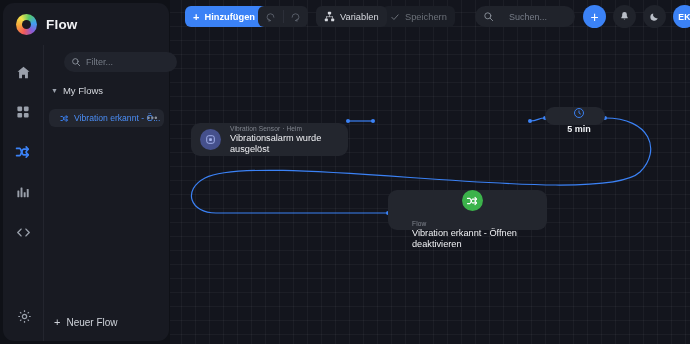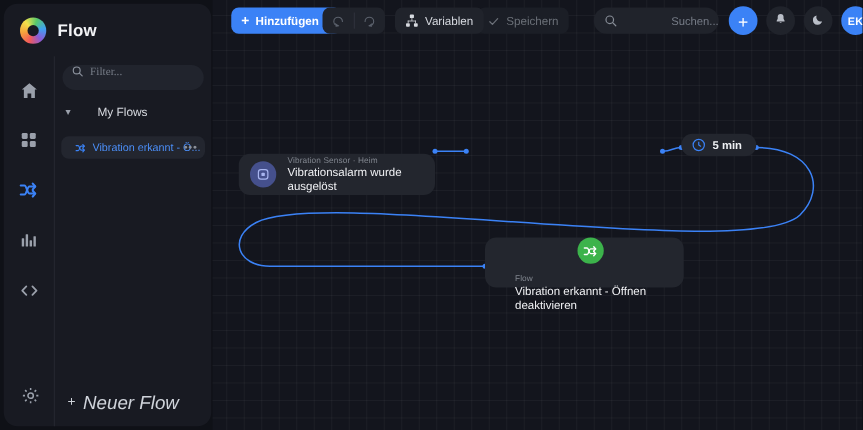--- a/index.html
+++ b/index.html
@@ -53,30 +53,30 @@
     display: flex; align-items: center; justify-content: center;
     color: #9aa0ab;
   }
   .rail-icon.active { color: #3b82f6; }
   .rail-icon svg { display: block; }
   .rail-gear { position: absolute; left: 8px; bottom: 12px; width: 26px; height: 26px;
                display: flex; align-items: center; justify-content: center; color: #9aa0ab; }
 
   .panel { position: absolute; left: 41px; top: 42px; width: 125px; height: 296px; }
   .filter-box {
-    position: absolute; left: 6px; top: 7px; width: 113px; height: 20px;
+    position: absolute; left: 20px; top: 7px; width: 113px; height: 20px;
     background: #21242d; border-radius: 10px;
-    display: flex; align-items: flex-start; gap: 5px; padding-left: 7px; font-family: Liberation Serif, serif;
+    display: flex; align-items: center; gap: 5px; padding-left: 7px;
   }
   .filter-box .ic { color: #8b919c; display: flex; }
   .filter-text { color: #767c87; font-size: 9px; }
 
   .tree-root {
     position: absolute; left: 7px; top: 38px; width: 113px; height: 15px;
-    display: flex; align-items: center; gap: 20px;
+    display: flex; align-items: center; gap: 5px;
   }
   .caret { color: #9aa0ab; font-size: 7px; line-height: 1; }
   .tree-root-label { color: #d6d9df; font-size: 9.5px; }
 
   .flow-item {
     position: absolute; left: 5px; width: 115px; height: 18px;
     display: flex; align-items: center; gap: 5px; padding-left: 11px;
     border-radius: 6px; white-space: nowrap;
   }
   .flow-item .fic { display: flex; color: #9aa0ab; flex: 0 0 auto; }
@@ -84,21 +84,21 @@
   .flow-item.selected { background: #23262f; }
   .flow-item.selected .fic { color: #3b82f6; }
   .flow-item.selected .flow-label { color: #4b8ef7; }
   .dots { position: absolute; right: 6px; top: 4px; color: #8b919c; font-size: 9px; letter-spacing: .5px; line-height: 10px; }
 
   .new-flow {
     position: absolute; left: 10px; bottom: 10px; height: 18px;
     display: flex; align-items: center; gap: 6px;
   }
   .new-flow .plus { color: #cfd3da; font-size: 11px; line-height: 1; }
-  .new-flow-label { color: #cfd3da; font-size: 15px; font-style: italic; }
+  .new-flow-label { color: #cfd3da; font-size: 10px; }
 
   
   .toolbar { position: absolute; left: 170px; top: 0; width: 520px; height: 34px; }
   .tb-btn {
     position: absolute; height: 21px; border-radius: 6px;
     display: flex; align-items: center; gap: 5px; padding: 0 8px;
     font-size: 9.3px; white-space: nowrap;
   }
   .tb-add { left: 15px; top: 6px; background: #3b82f6; color: #fff; font-weight: bold; }
   .tb-add .plus { font-size: 11px; font-weight: bold; }
@@ -112,21 +112,21 @@
   .tb-undoredo .sep { position: absolute; left: 25px; top: 4px; width: 1px; height: 13px; background: #2c2f39; }
 
   .tb-vars { left: 146px; top: 6px; background: #20232b; color: #d7dae0; }
   .tb-vars .ic { display: flex; color: #d7dae0; }
   .tb-save { left: 212px; top: 6px; background: #1b1e26; color: #6b7078; }
   .tb-save .ic { display: flex; color: #6b7078; }
 
   .tb-search {
     position: absolute; left: 305px; top: 6px; width: 100px; height: 21px;
     background: #20232b; border-radius: 11px; display: flex; align-items: center;
-    gap: 1px; padding-left: 8px; justify-content: space-between;
+    gap: 15px; padding-left: 8px;
   }
   .tb-search .ic { display: flex; color: #868c96; }
   .tb-search-text { color: #767c87; font-size: 9px; }
 
   .tb-circ {
     position: absolute; top: 5px; width: 23px; height: 23px; border-radius: 50%;
     display: flex; align-items: center; justify-content: center;
   }
   .tb-plus-circ { left: 413px; background: #3b82f6; color: #fff; font-size: 14px; line-height: 1; }
   .tb-bell { left: 443px; background: #20232b; color: #b9bec7; }
@@ -149,21 +149,21 @@
   .node-sub { color: #81868f; font-size: 6.6px; letter-spacing: .1px; }
   .node-title { color: #f0f1f4; font-size: 9.2px; line-height: 11px; }
 
   #node-trigger { left: 21px; top: 123px; width: 157px; height: 33px; }
   #node-opener  { left: 203px; top: 105px; width: 157px; height: 33px; }
   #node-flow    { left: 218px; top: 190px; width: 159px; height: 40px; flex-direction: column; }
 
   .delay-pill {
     position: absolute; left: 375px; top: 107px; width: 60px; height: 18px;
     background: #23262e; border-radius: 11px;
-    display: flex; align-items: center; gap: 5px; padding-left: 8px;
+    display: flex; align-items: center; gap: 5px; padding-left: 8px; flex-direction: column;
   }
   .delay-pill .ic { display: flex; color: #3b82f6; }
   .delay-label { color: #eef0f3; font-size: 9px; font-weight: bold; }
 
   .port { position: absolute; width: 4px; height: 4px; border-radius: 50%; background: #3b82f6; }
 </style>
 </head>
 <body>
 
 <div id="app">

